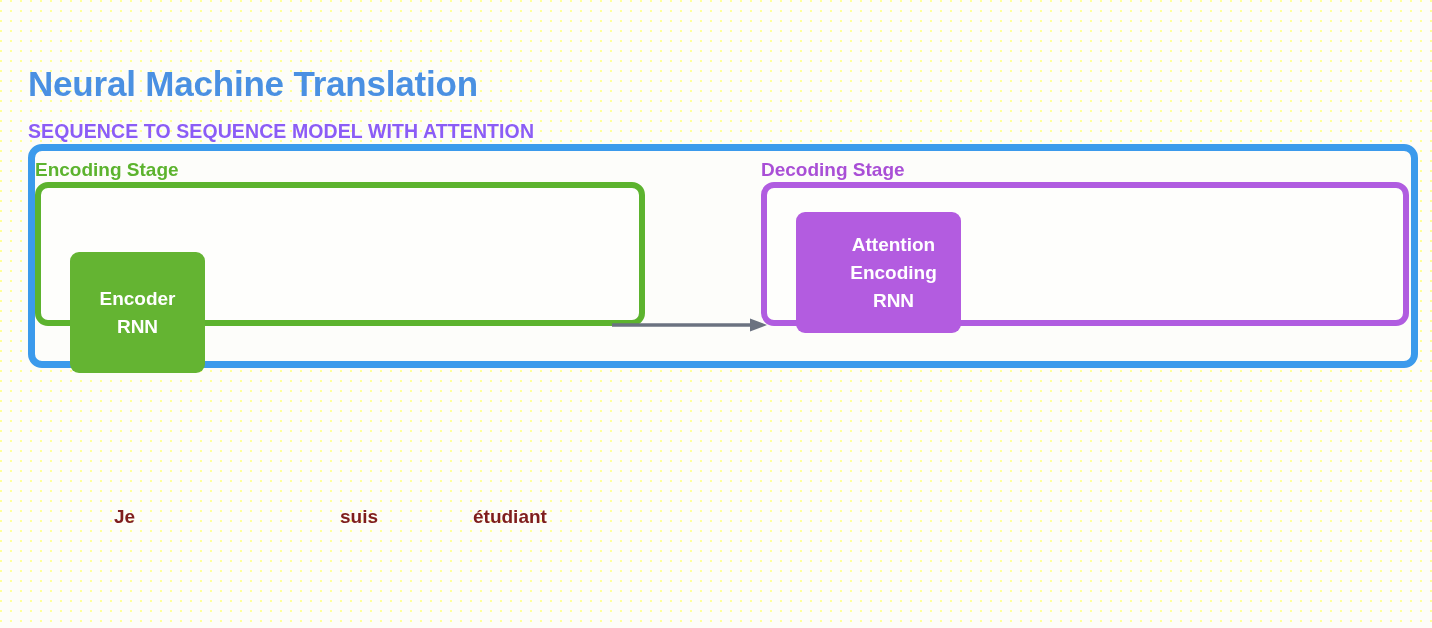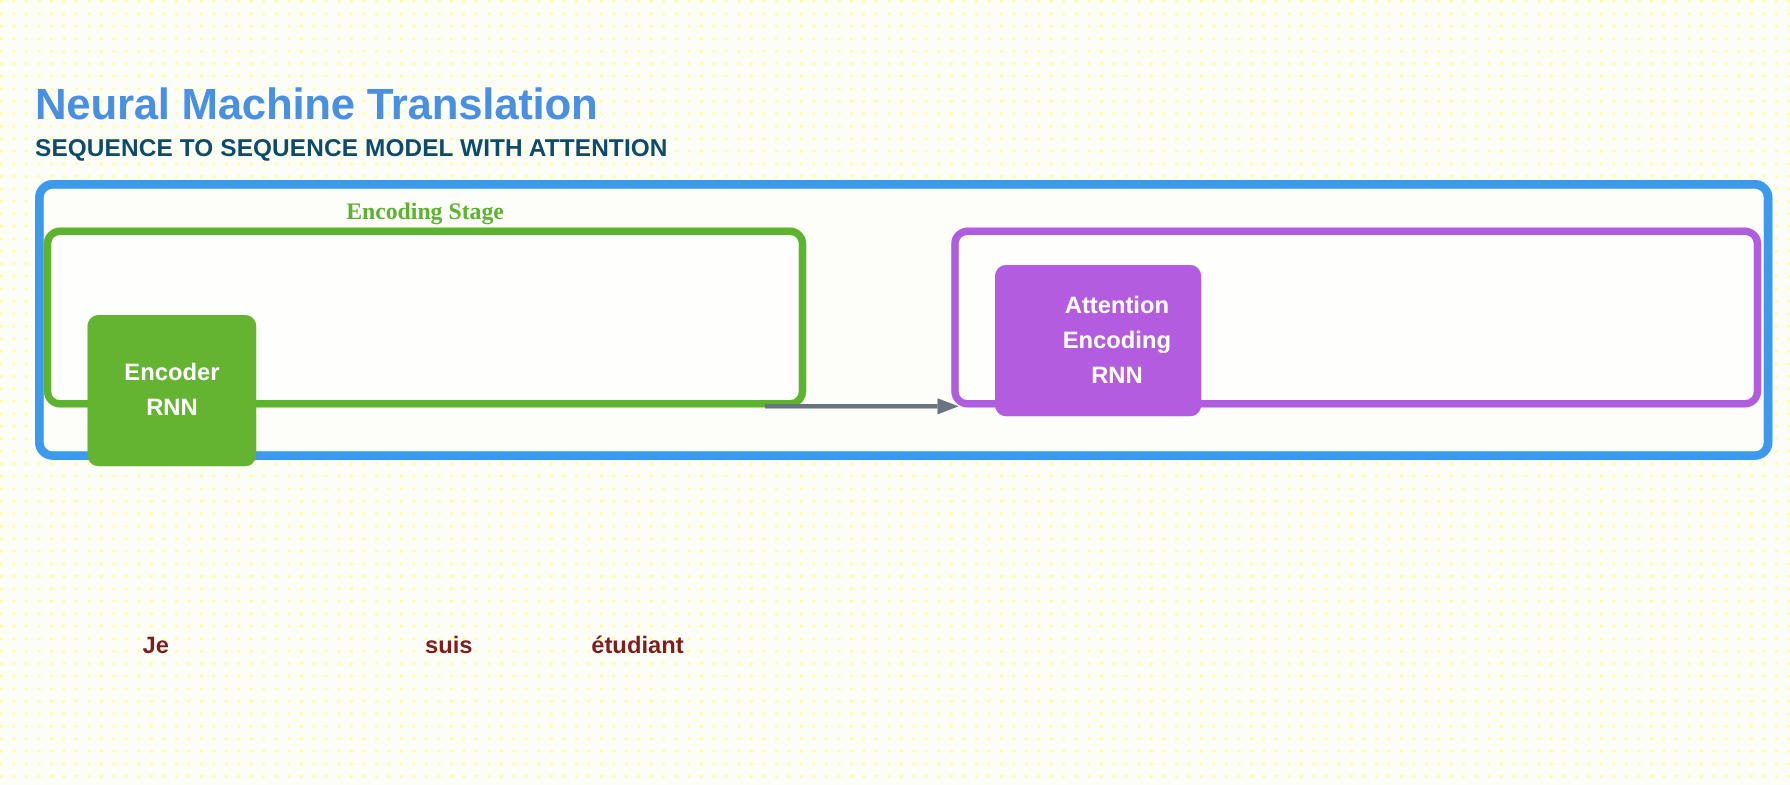--- a/index.html
+++ b/index.html
@@ -28,25 +28,25 @@
     font-size: 35px;
     font-weight: bold;
     color: #4a90e2;
     line-height: 40px;
     letter-spacing: -0.2px;
     white-space: nowrap;
   }
   #subtitle {
     font-size: 19.5px;
     font-weight: bold;
-    color: #0c4a6e;
+    color: #8b5cf6;
     line-height: 26px;
     letter-spacing: 0.1px;
     white-space: nowrap;
-    margin-top: 2px;
+    margin-top: 14px;
   }
 
   
   #model-frame {
     position: absolute;
     left: 28px;
     top: 144px;
     width: 1390px;
     height: 224px;
     box-sizing: border-box;
@@ -62,25 +62,23 @@
     height: 100%;
   }
   #encoding-stage { left: 0px;   width: 610px; }
   #decoding-stage { left: 726px; width: 648px; }
 
   .stage-label {
     position: absolute;
     top: 7px;
     left: 0;
     width: 100%;
-    text-align: center;
     font-size: 19px;
     font-weight: bold;
     line-height: 24px;
-    font-family: Liberation Serif, serif;
   }
   #encoding-stage .stage-label { color: #5cb32e; }
   #decoding-stage .stage-label { color: #a94fd6; }
 
   .stage-box {
     position: absolute;
     top: 31px;
     left: 0;
     width: 100%;
     height: 144px;
@@ -149,20 +147,21 @@
     <div class="stage-label">Encoding Stage</div>
     <div class="stage-box" id="encoder-box">
       <div class="rnn-block" id="encoder-rnn">
         <span>Encoder</span>
         <span>RNN</span>
       </div>
     </div>
   </div>
 
   <div class="stage" id="decoding-stage">
+    <div class="stage-label">Decoding Stage</div>
     <div class="stage-box" id="decoder-box">
       <div class="rnn-block" id="decoder-rnn">
         <span>Attention</span>
         <span>Encoding</span>
         <span>RNN</span>
       </div>
     </div>
   </div>
 
 </div>

